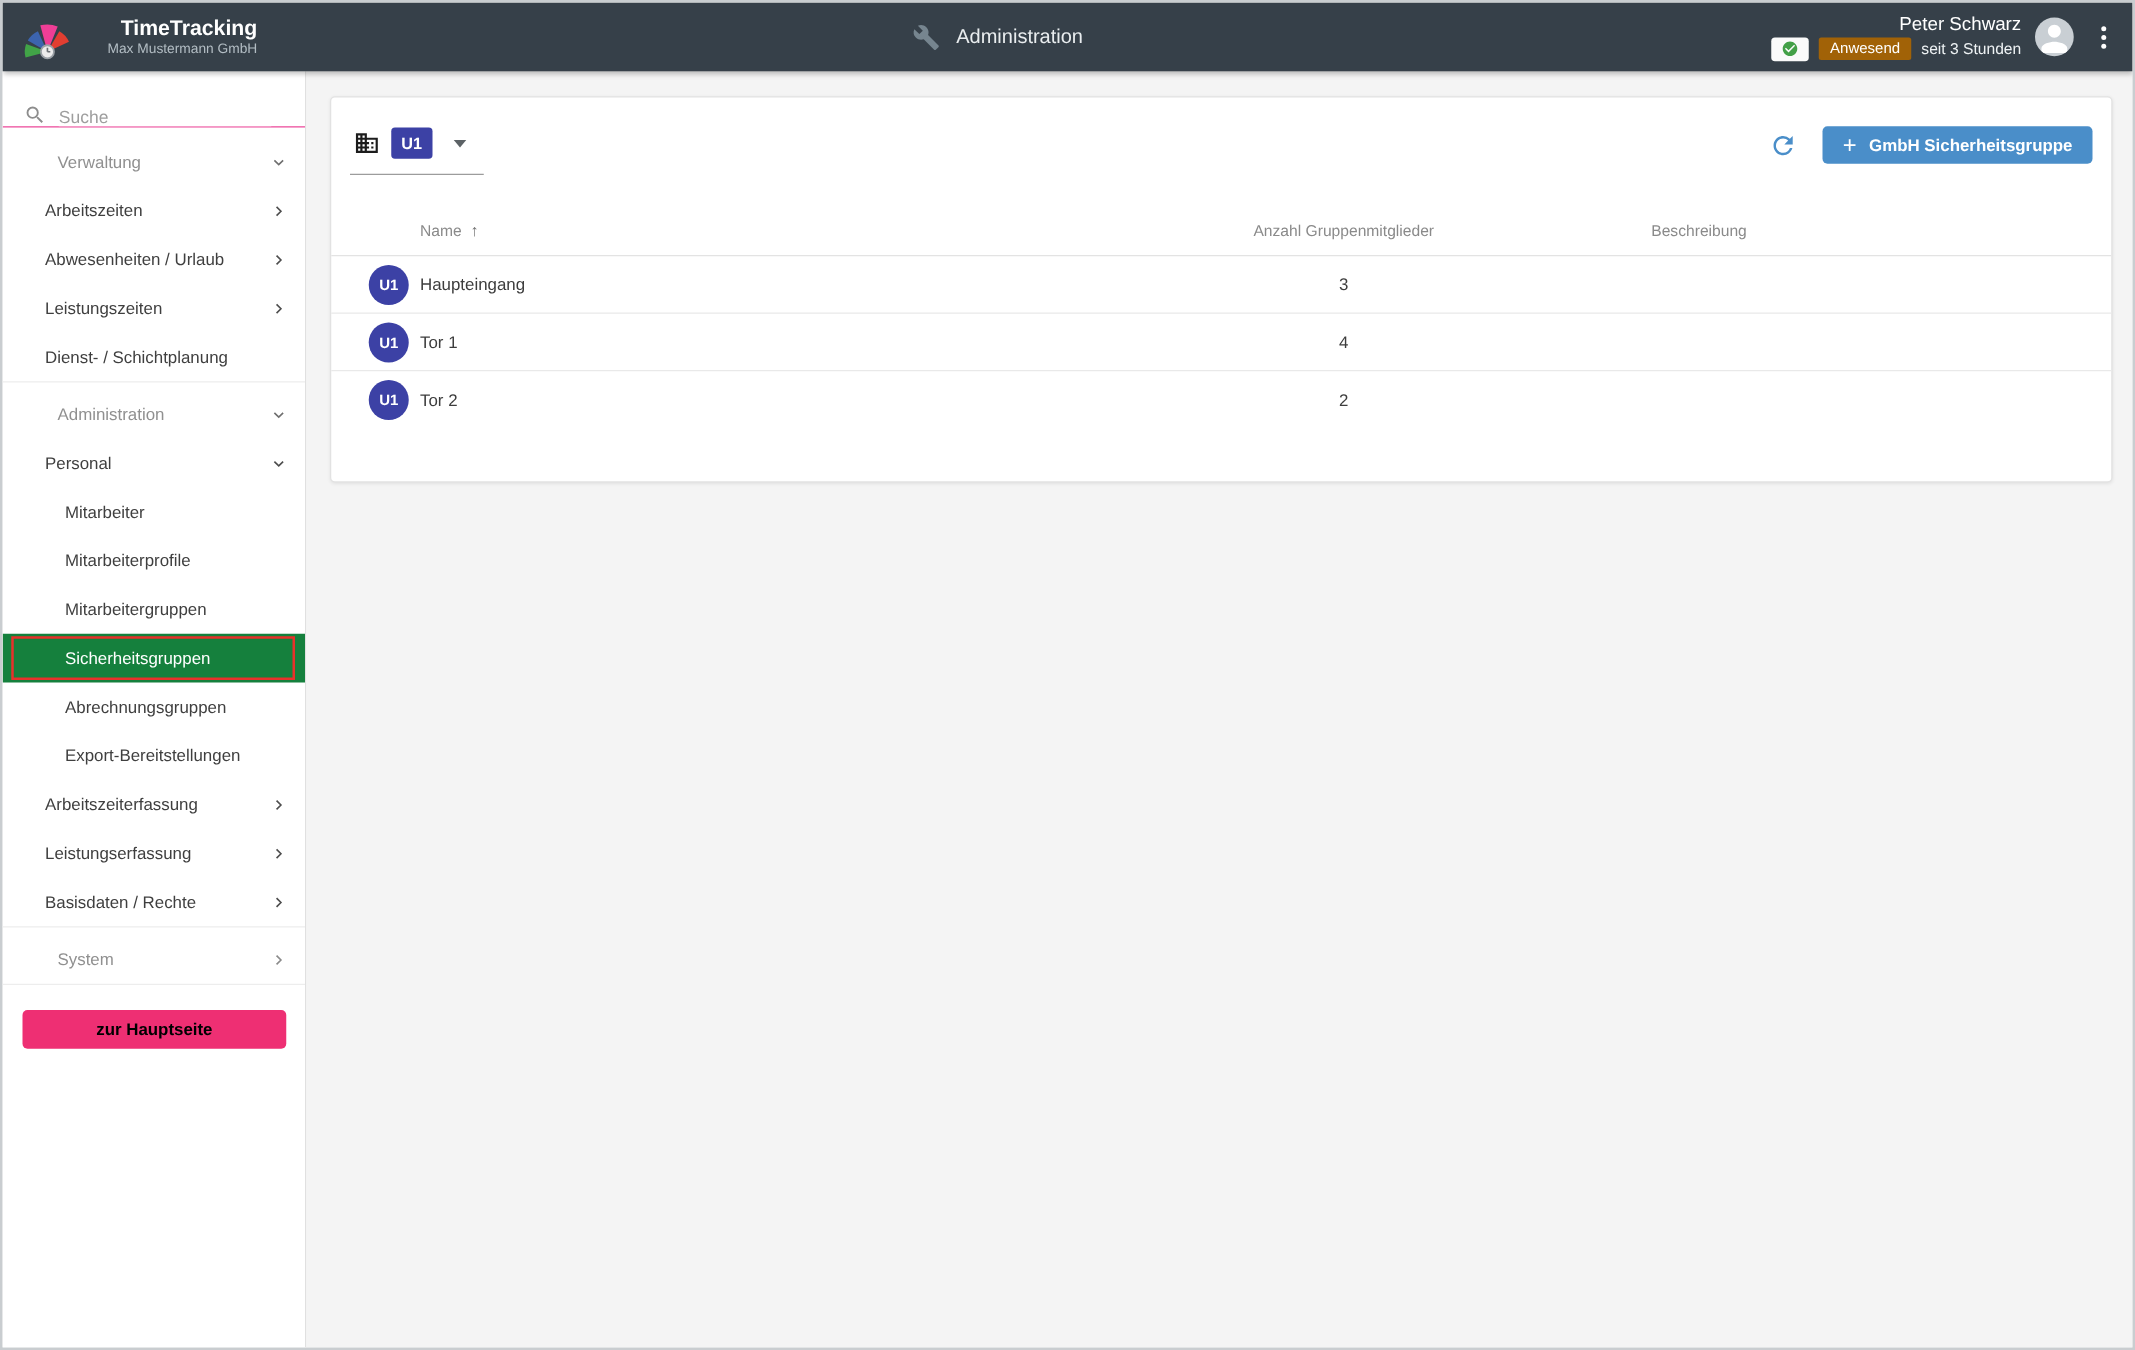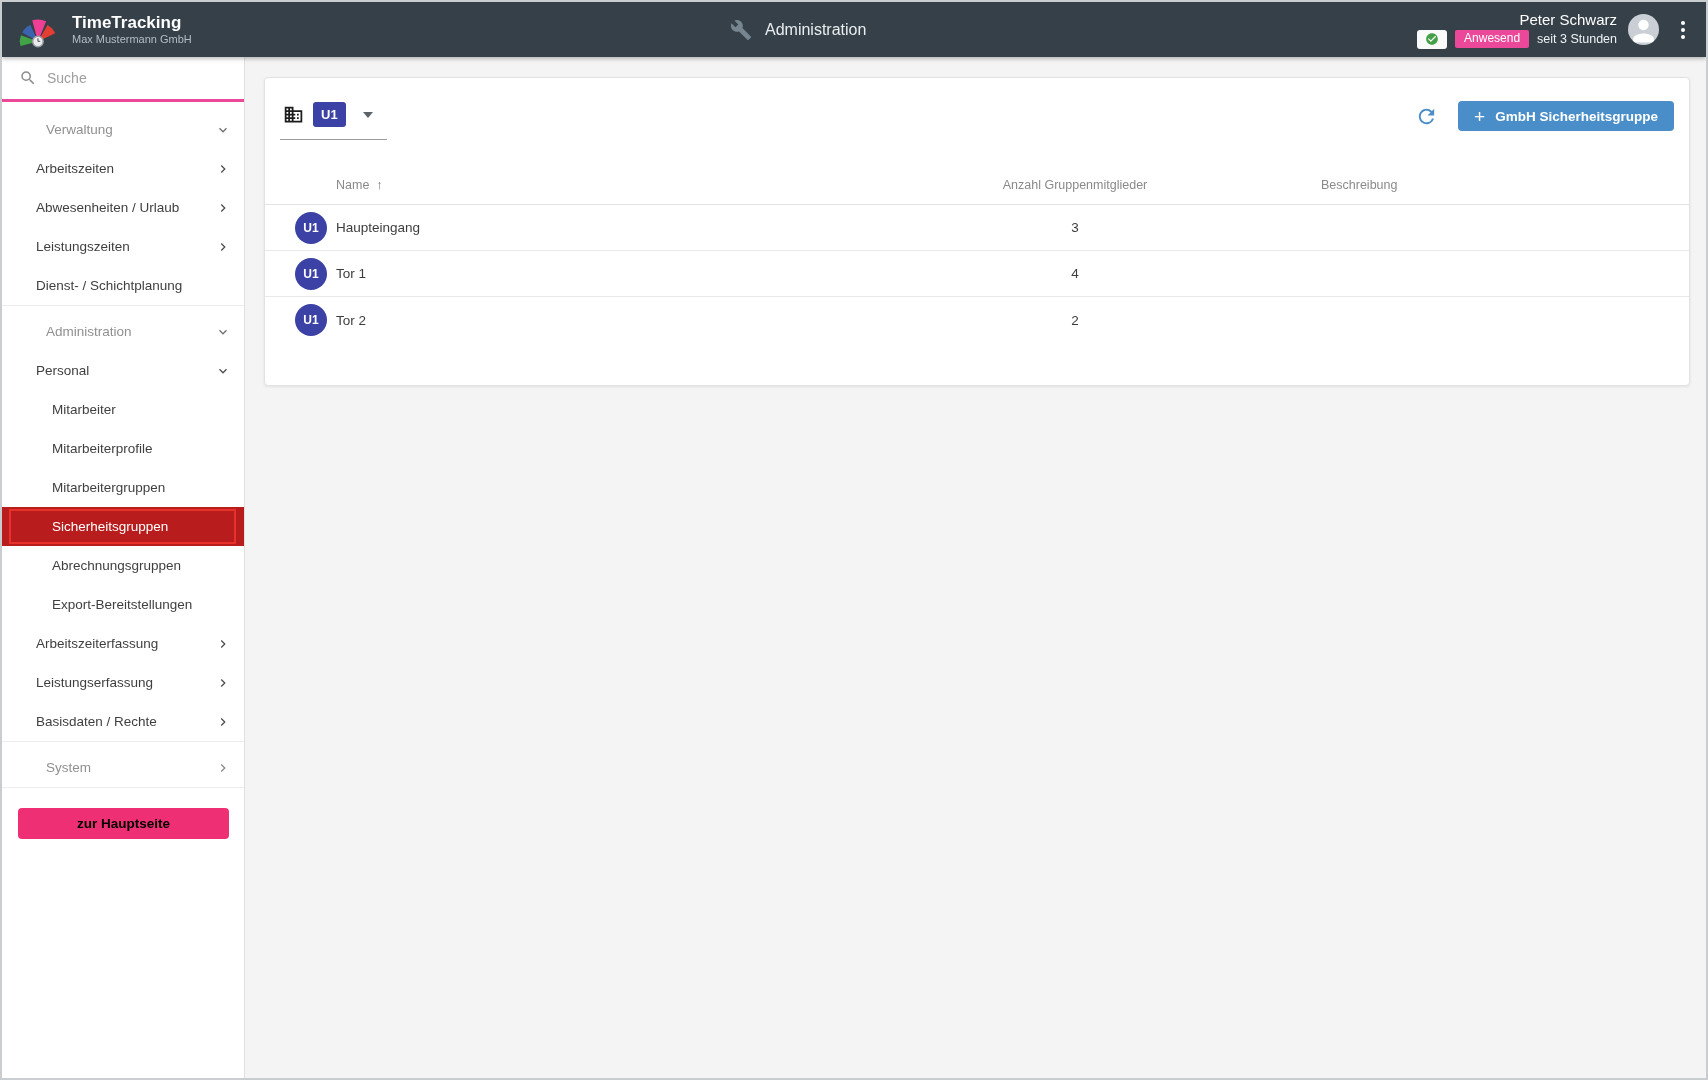--- a/index.html
+++ b/index.html
@@ -2,50 +2,50 @@
 <html><head>
 <meta charset="utf-8">
 <style>
   * { margin:0; padding:0; box-sizing:border-box; }
   html,body { width:1708px; height:1080px; font-family:"Liberation Sans", sans-serif; background:#fff; }
   .page { position:relative; width:1708px; height:1080px; border:2px solid #c9cdd0; background:#f4f4f4; overflow:hidden; display:flex; flex-direction:column; }
 
   
   .topbar { position:relative; height:55px; flex:0 0 55px; background:#364049; display:flex; align-items:center; padding:0 14px 0 12px; color:#fff; z-index:5; box-shadow:0 2px 4px rgba(0,0,0,.25); }
   .brand { display:flex; align-items:center; }
-  .brand-text { margin-left:12px; }
+  .brand-text { margin-left:26px;text-align:right; }
   .brand-title { font-size:17px; font-weight:bold; color:#fff; line-height:20px; }
   .brand-subtitle { font-size:11px; color:#b3bdc4; line-height:13px; }
   .topbar-center { position:absolute; left:728px; top:0; height:55px; display:flex; align-items:center; gap:13px; }
   .page-title { font-size:16px; color:#e9edef; }
   .topbar-right { margin-left:auto; display:flex; align-items:center; }
   .user-text { display:flex; flex-direction:column; align-items:flex-end; margin-right:11px; }
   .user-name { font-size:15px; font-weight:500; color:#fff; line-height:17px; margin-bottom:2px; }
   .status-row { display:flex; align-items:center; gap:8px; }
   .status-btn { width:30px; height:19px; background:#fafafa; border:none; border-radius:3px; display:flex; align-items:center; justify-content:center; cursor:pointer; }
-  .badge-presence { background:#ec4899; color:#fff; font-size:12px; padding:2px 9px 3px 9px; border-radius:2px; line-height:13px; }
+  .badge-presence { background:#a16207; color:#fff; font-size:12px; padding:2px 9px 3px 9px; border-radius:2px; line-height:13px; }
   .status-since { font-size:12.5px; color:#eef2f4; }
   .avatar { width:31px; height:31px; border-radius:50%; background:#c9cfd4; display:flex; align-items:center; justify-content:center; overflow:hidden; }
   .kebab { margin-left:15px; width:18px; height:30px; display:flex; flex-direction:column; align-items:center; justify-content:center; gap:3px; cursor:pointer; background:none; border:none; }
   .kebab i { width:4px; height:4px; border-radius:50%; background:#fff; }
 
   .body-wrap { flex:1; display:flex; min-height:0; }
 
   
   .sidebar { width:243px; flex:0 0 243px; background:#fff; border-right:1px solid #e0e0e0; display:flex; flex-direction:column; overflow:hidden; }
-  .search-row { height:45px; flex:0 0 45px; display:flex; align-items:center; padding-left:17px; border-bottom:3px solid #ec4899; }
+  .search-row { height:45px; flex:0 0 45px; display:flex; align-items:flex-end; padding-left:17px; border-bottom:1px solid #ec4899; }
   .search-row input { border:none; outline:none; font-size:14px; color:#424242; margin-left:10px; width:170px; font-family:"Liberation Sans", sans-serif; }
   .search-row input::placeholder { color:#9e9e9e; }
   .nav { padding-top:8px; }
   .nav-item { height:39px; display:flex; align-items:center; padding-left:18px; padding-right:14px; font-size:13.5px; color:#3f3f3f; cursor:pointer; position:relative; }
   .nav-item .spacer { flex:1; }
   .nav-item.section { color:#909090;padding-left:44px; }
   .nav-item.lvl1 { padding-left:34px; }
   .nav-item.lvl2 { padding-left:50px; }
-  .nav-item.selected { background:#b91c1c; color:#fff; }
+  .nav-item.selected { background:#15803d; color:#fff; }
   .nav-item.selected::after { content:""; position:absolute; left:7px; right:8px; top:2px; bottom:2px; border:2px solid #e8312b; pointer-events:none; }
   .nav-divider { height:1px; background:#ededed; margin:0 0 6px 0; }
   .side-footer { padding:14px 16px; }
   .main-btn { width:211px; height:31px; background:#ee2f73; color:#000000; font-size:13.5px; font-weight:bold; border:none; border-radius:4px; cursor:pointer; font-family:"Liberation Sans", sans-serif; }
 
   
   .content { flex:1; background:#f4f4f4; padding:20px 0 12px 19px; }
   .card { width:1426px; background:#fff; border:1px solid #e2e2e2; border-radius:4px; box-shadow:0 1px 3px rgba(0,0,0,.08); padding-bottom:42px; }
   .card-toolbar { display:flex; align-items:center; padding:14px 15px 0 15px; }
   .org-select { display:flex; align-items:center; gap:9px; padding:10px 14px 12px 3px; border-bottom:1px solid #9c9c9c; cursor:pointer; background:none; border-top:none; border-left:none; border-right:none; }

